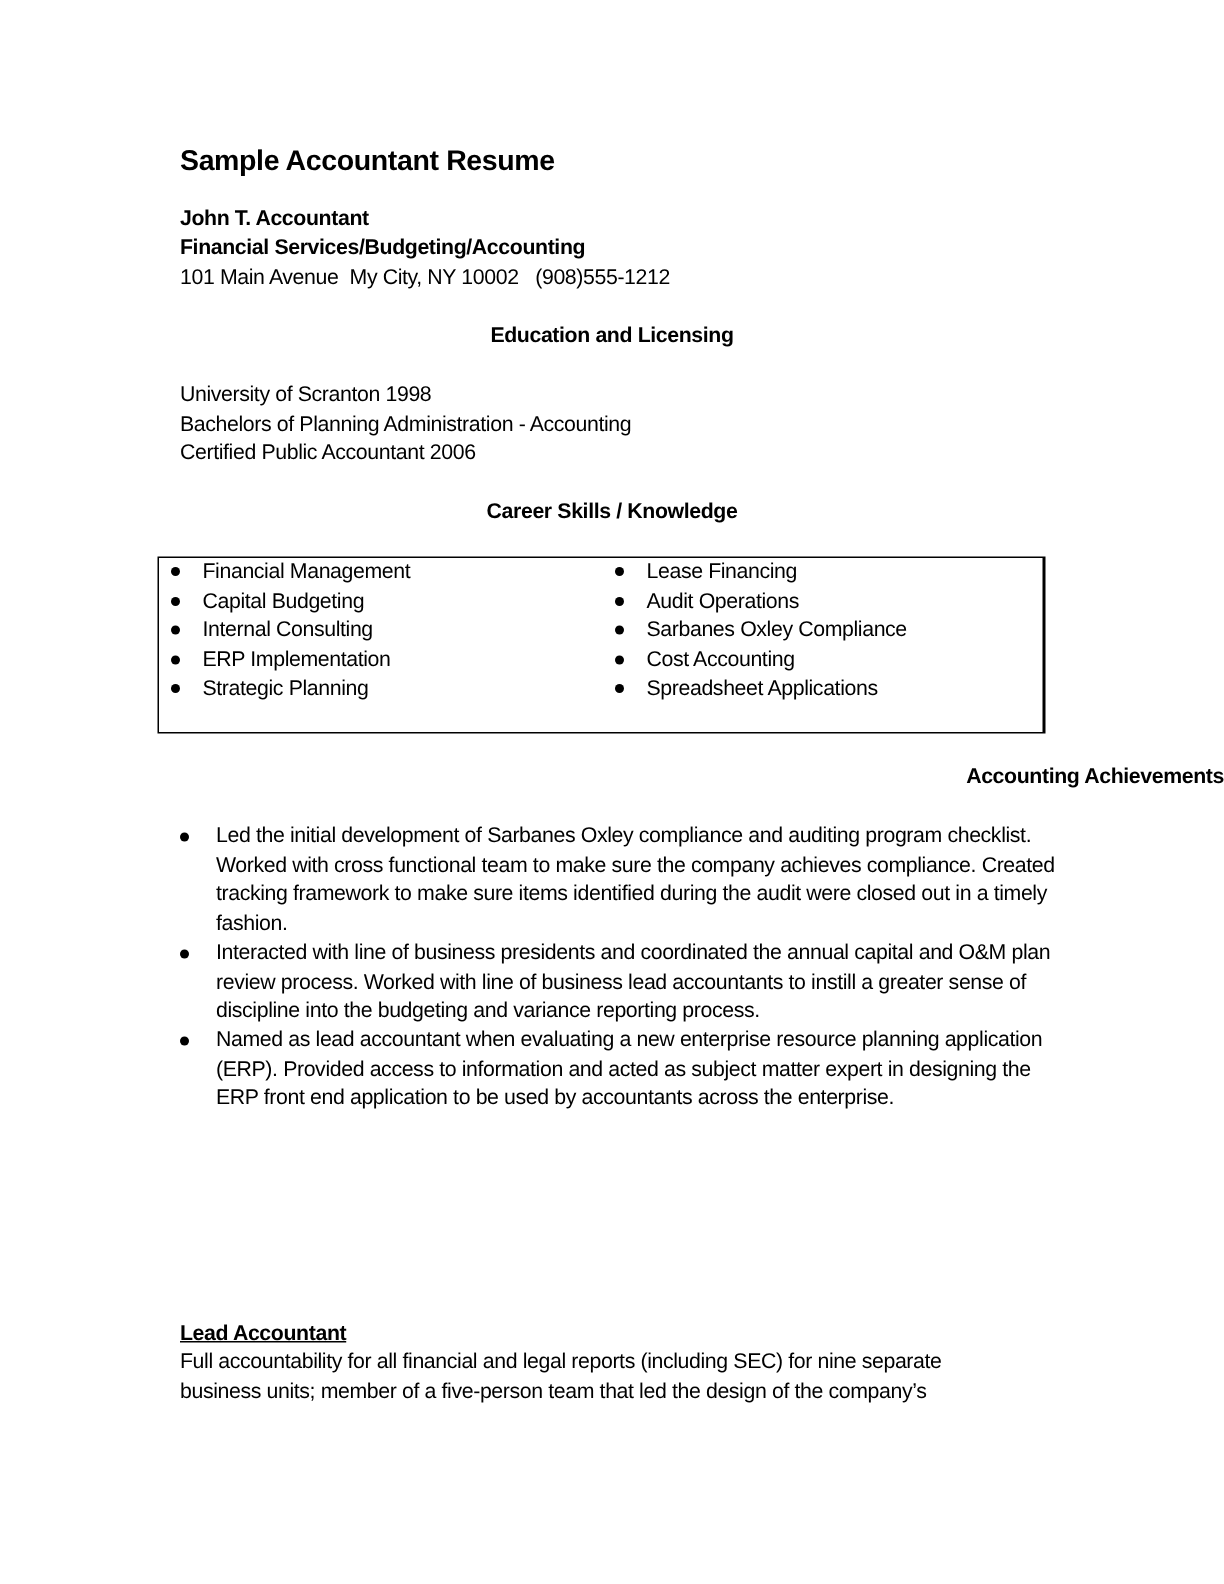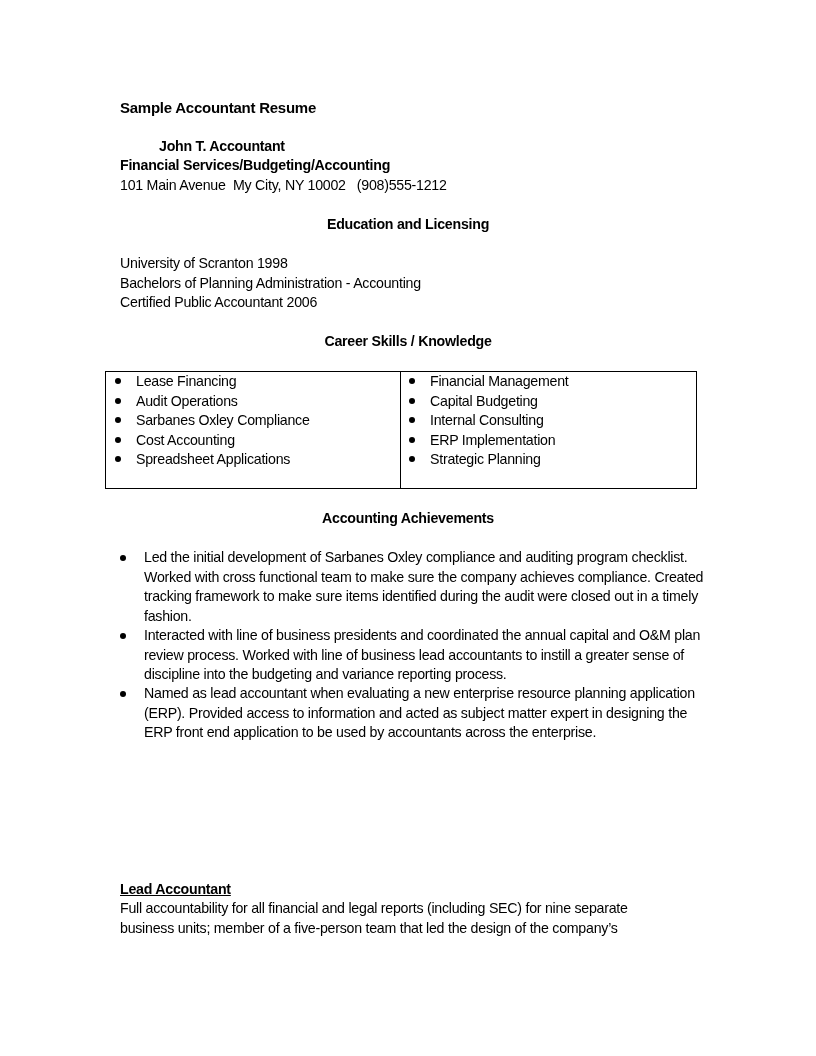--- a/index.html
+++ b/index.html
@@ -2,21 +2,21 @@
 <html><head>
 <meta charset="utf-8">
 <style>
   html, body { margin: 0; padding: 0; background: #ffffff; }
   body { width: 816px; height: 1056px; position: relative; overflow: hidden;
          font-family: "Liberation Sans", sans-serif; color: #000; }
   .page { position: absolute; left: 0; top: 0; width: 816px; height: 1056px; }
   .abs { position: absolute; white-space: nowrap; font-size: 14.2px; line-height: 19.6px; letter-spacing: -0.25px; }
   .b { font-weight: bold; }
   .center { left: 0; width: 816px; text-align: center; }
-  .title { font-size: 15px; }
+  .title { font-size: 19px; }
   .u { text-decoration: underline; }
 
   .skills-table { position: absolute; left: 105px; top: 371px; width: 592px; height: 118px;
                   border: 1px solid #000; box-sizing: border-box; display: flex; }
   .skills-col { position: relative; box-sizing: border-box; height: 100%; }
   .skills-col.left { width: 295px; border-right: 1px solid #000; }
   .skills-col.right { flex: 1; }
   .skill { position: absolute; white-space: nowrap; font-size: 14.2px; line-height: 19.6px; letter-spacing: -0.25px; }
   .bullet { position: absolute; width: 6px; height: 6px; border-radius: 50%; background: #000; }
 
@@ -24,59 +24,59 @@
   .ach-item .bullet { left: 0; top: 7px; }
   .ach-text { position: absolute; left: 24px; width: 560px; font-size: 14.2px; line-height: 19.6px; letter-spacing: -0.25px; white-space: normal; }
 </style>
 </head>
 <body>
 
 <div class="page">
 
   <div class="abs b title" style="left:120px; top:98px;">Sample Accountant Resume</div>
 
-  <div class="abs b" style="left:120px; top:137px;margin-left:39px;">John T. Accountant</div>
+  <div class="abs b" style="left:120px; top:137px;">John T. Accountant</div>
   <div class="abs b" style="left:120px; top:156px;">Financial Services/Budgeting/Accounting</div>
   <div class="abs" style="left:120px; top:176px; white-space:pre;">101 Main Avenue  My City, NY 10002   (908)555-1212</div>
 
   <div class="abs b center" style="top:215px;">Education and Licensing</div>
   <div class="abs" style="left:120px; top:254px;">University of Scranton 1998</div>
   <div class="abs" style="left:120px; top:274px;">Bachelors of Planning Administration - Accounting</div>
   <div class="abs" style="left:120px; top:293px;">Certified Public Accountant 2006</div>
 
   <div class="abs b center" style="top:332px;">Career Skills / Knowledge</div>
 
   <div class="skills-table">
+    <div class="skills-col right">
+      <span class="bullet" style="left:8px; top:6px;"></span>
+      <span class="skill" style="left:29px; top:0px;">Financial Management</span>
+      <span class="bullet" style="left:8px; top:26px;"></span>
+      <span class="skill" style="left:29px; top:20px;">Capital Budgeting</span>
+      <span class="bullet" style="left:8px; top:45px;"></span>
+      <span class="skill" style="left:29px; top:39px;">Internal Consulting</span>
+      <span class="bullet" style="left:8px; top:65px;"></span>
+      <span class="skill" style="left:29px; top:59px;">ERP Implementation</span>
+      <span class="bullet" style="left:8px; top:84px;"></span>
+      <span class="skill" style="left:29px; top:78px;">Strategic Planning</span>
+    </div>
     <div class="skills-col left">
       <span class="bullet" style="left:9px; top:6px;"></span>
       <span class="skill" style="left:30px; top:0px;">Lease Financing</span>
       <span class="bullet" style="left:9px; top:26px;"></span>
       <span class="skill" style="left:30px; top:20px;">Audit Operations</span>
       <span class="bullet" style="left:9px; top:45px;"></span>
       <span class="skill" style="left:30px; top:39px;">Sarbanes Oxley Compliance</span>
       <span class="bullet" style="left:9px; top:65px;"></span>
       <span class="skill" style="left:30px; top:59px;">Cost Accounting</span>
       <span class="bullet" style="left:9px; top:84px;"></span>
       <span class="skill" style="left:30px; top:78px;">Spreadsheet Applications</span>
     </div>
-    <div class="skills-col right">
-      <span class="bullet" style="left:8px; top:6px;"></span>
-      <span class="skill" style="left:29px; top:0px;">Financial Management</span>
-      <span class="bullet" style="left:8px; top:26px;"></span>
-      <span class="skill" style="left:29px; top:20px;">Capital Budgeting</span>
-      <span class="bullet" style="left:8px; top:45px;"></span>
-      <span class="skill" style="left:29px; top:39px;">Internal Consulting</span>
-      <span class="bullet" style="left:8px; top:65px;"></span>
-      <span class="skill" style="left:29px; top:59px;">ERP Implementation</span>
-      <span class="bullet" style="left:8px; top:84px;"></span>
-      <span class="skill" style="left:29px; top:78px;">Strategic Planning</span>
-    </div>
   </div>
 
-  <div class="abs b center" style="top:509px;">Accounting Achievements</div>
+  <div class="abs b center" style="top:509px;text-align:right;">Accounting Achievements</div>
 
   <div class="ach-item" style="top:548px;">
     <span class="bullet"></span>
     <div class="ach-text" style="top:0;">Led the initial development of Sarbanes Oxley compliance and auditing program checklist.  Worked with cross functional team to make sure the company achieves compliance.  Created tracking framework to make sure items identified during the audit were closed out in a timely fashion.</div>
   </div>
   <div class="ach-item" style="top:626px;">
     <span class="bullet"></span>
     <div class="ach-text" style="top:0;">Interacted with line of business presidents and coordinated the annual capital and O&amp;M plan review process.  Worked with line of business lead accountants to instill a greater sense of discipline into the budgeting and variance reporting process.</div>
   </div>
   <div class="ach-item" style="top:684px;">

